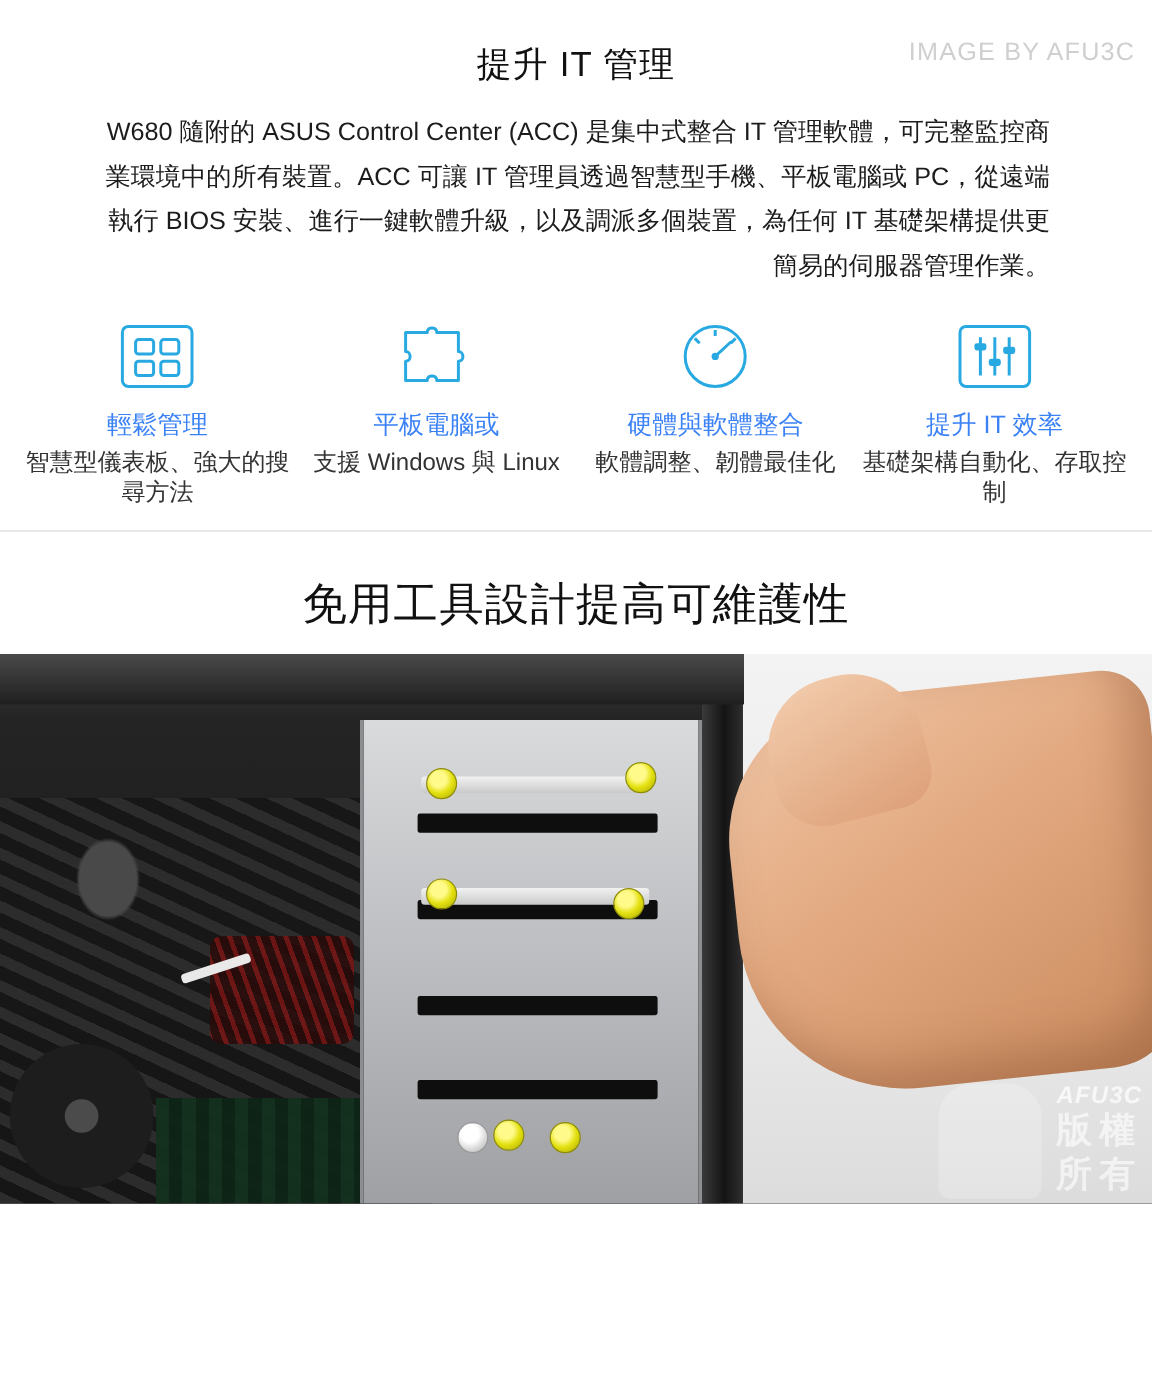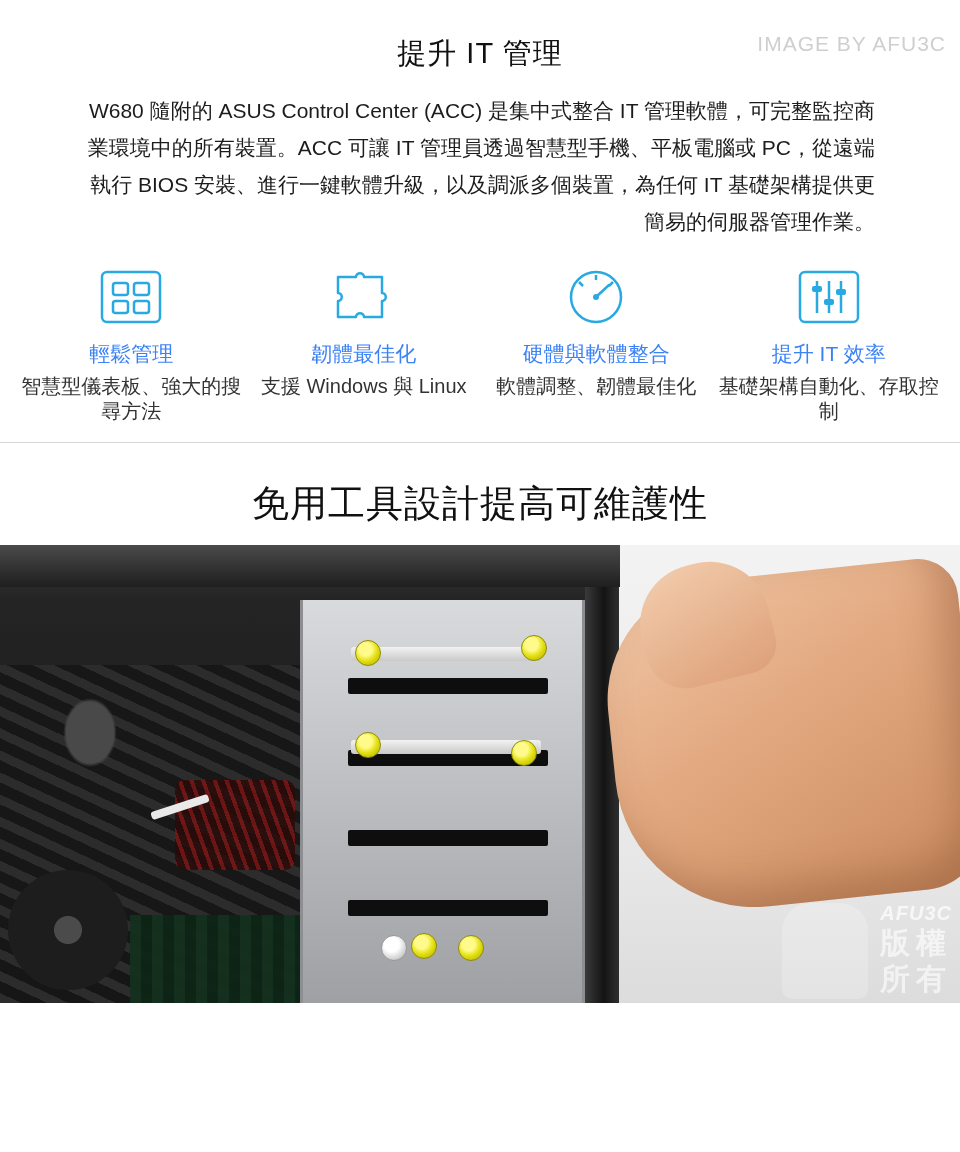--- a/index.html
+++ b/index.html
@@ -305,21 +305,21 @@
         <div class="f-title">輕鬆管理</div>
         <div class="f-desc">智慧型儀表板、強大的搜尋方法</div>
       </div>
 
       <div class="feature">
         <div class="ico">
           <svg width="62" height="56" viewBox="0 0 62 56" fill="none">
             <path d="M5 8h18c0-5 8-5 8 0h18v16c5 0 5 8 0 8v16H31c0-5-8-5-8 0H5V32c5 0 5-8 0-8V8z" stroke="#29a9e1" stroke-width="2.5" stroke-linejoin="round"></path>
           </svg>
         </div>
-        <div class="f-title">韌體最佳化</div>
+        <div class="f-title">平板電腦或</div>
         <div class="f-desc">支援 Windows 與 Linux</div>
       </div>
 
       <div class="feature">
         <div class="ico">
           <svg width="62" height="56" viewBox="0 0 62 56" fill="none">
             <circle cx="31" cy="28" r="25" stroke="#29a9e1" stroke-width="2.5"></circle>
             <line x1="31" y1="28" x2="44" y2="16" stroke="#29a9e1" stroke-width="2.5" stroke-linecap="round"></line>
             <line x1="31" y1="6" x2="31" y2="11" stroke="#29a9e1" stroke-width="2.5"></line>
             <line x1="14" y1="13" x2="18" y2="17" stroke="#29a9e1" stroke-width="2.5"></line>

